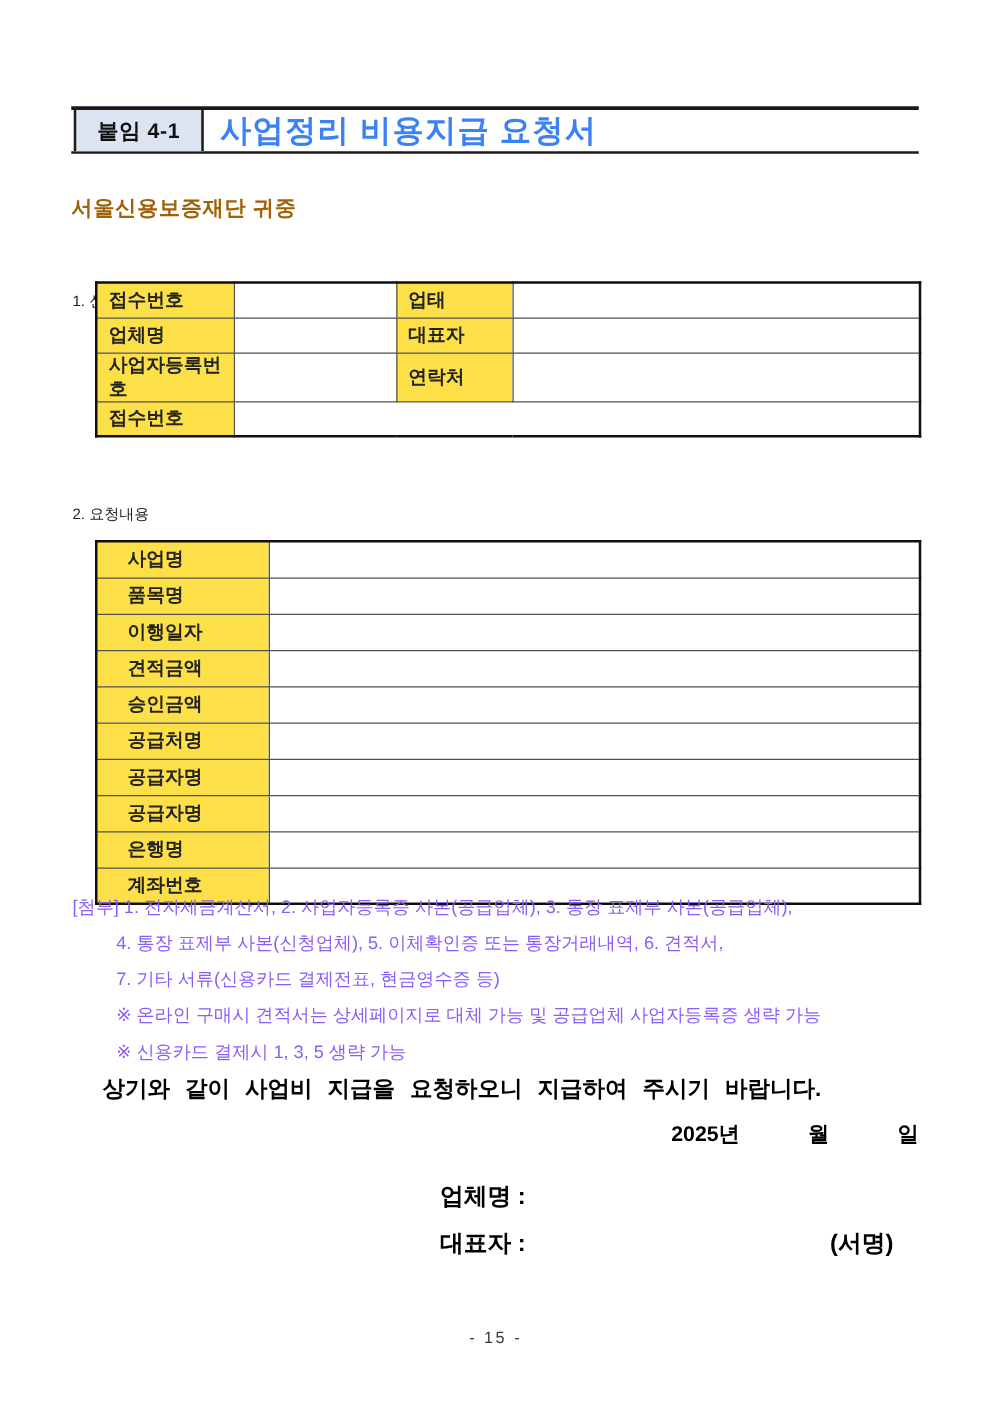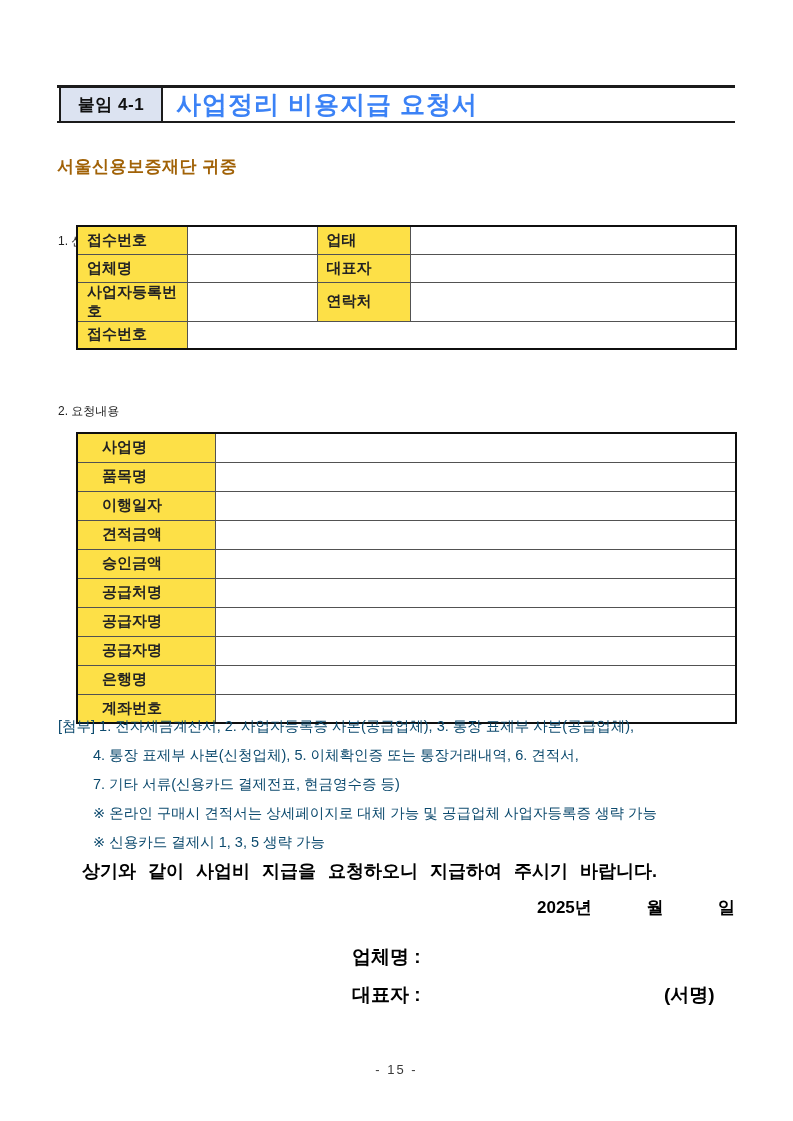--- a/index.html
+++ b/index.html
@@ -73,21 +73,21 @@
   .t1 col.c1 { width:110px; }
   .t1 col.c2 { width:130px; }
   .t1 col.c3 { width:93px; }
   .t1 col.c4 { width:326px; }
   .t2 col.c1 { width:138px; }
   .t2 col.c2 { width:521px; }
 
   
   .attach-note {
     position:absolute; left:58px; top:712px; width:680px;
-    font-size:14.5px; color:#0c4a6e; line-height:29px;
+    font-size:14.5px; color:#8b5cf6; line-height:29px;
     white-space:nowrap;
   }
   .attach-note .indent { padding-left:35px; }
 
   
   .closing {
     position:absolute; left:82px; top:859px;
     font-size:18px; font-weight:bold; color:#000;
     word-spacing:7px; white-space:nowrap;
   }

